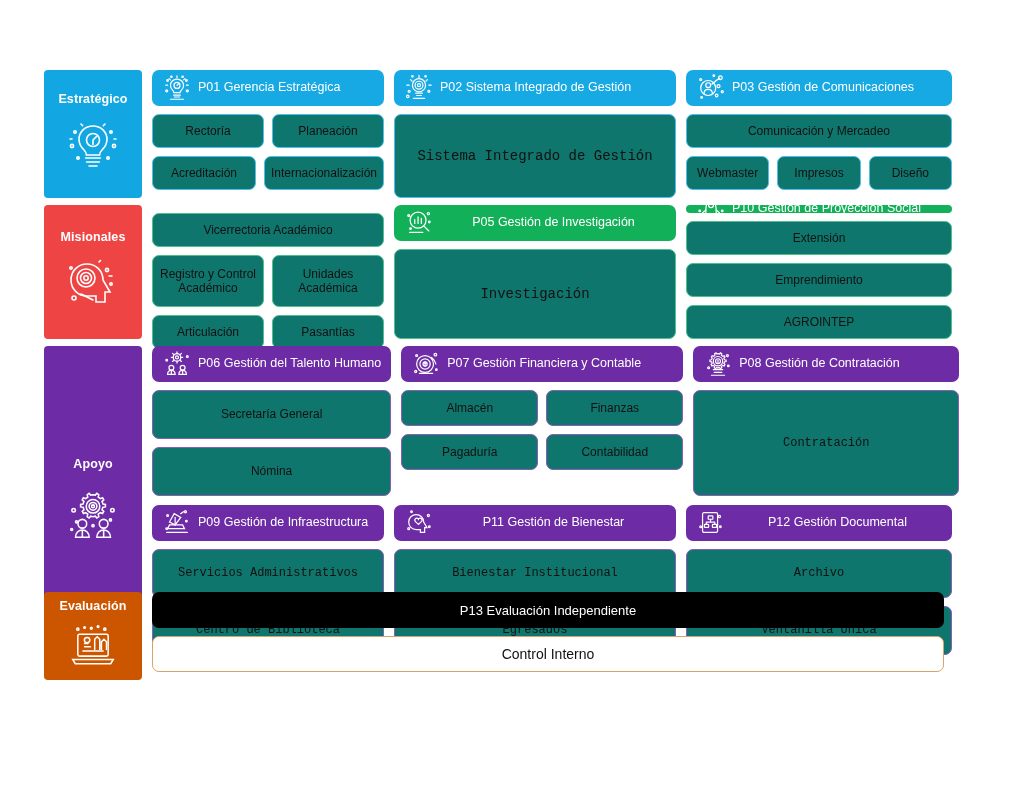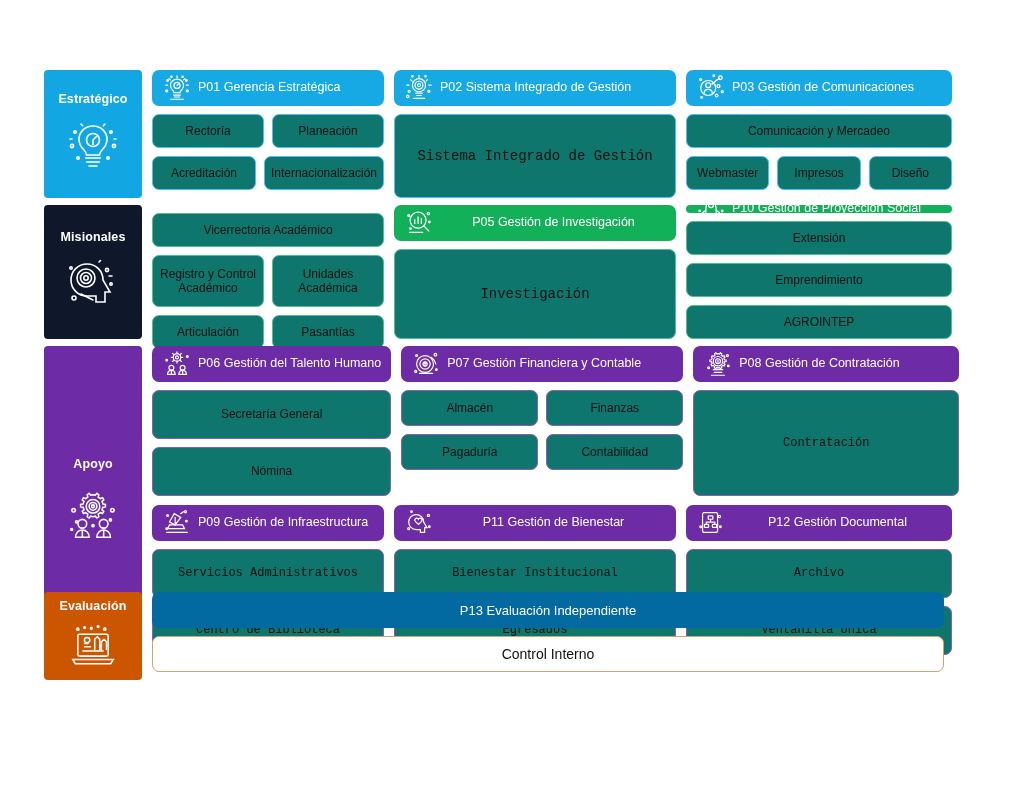--- a/index.html
+++ b/index.html
@@ -31,21 +31,21 @@
     color: #ffffff;
     position: relative;
   }
   .cat-label {
     font-size: 12.5px; font-weight: bold;
     letter-spacing: .1px; text-align: center;
     margin-bottom: 6px;
   }
   .cat-icon { width: 62px; height: 62px; display: block; }
   .cat-strategic  { background: #12A7E3; }
-  .cat-mission    { background: #0f172a; }
+  .cat-mission    { background: #ef4444; }
   .cat-support    { background: #6E2BA6; gap: 8px; }
   .cat-evaluation { background: #CC5500; }
   .cat-evaluation .cat-icon { width: 54px; height: 54px; }
   .cat-strategic .cat-icon, .cat-mission .cat-icon { width: 64px; height: 64px; }
 
   
   .cols {
     flex: 1 1 auto;
     margin-left: 10px;
     display: flex;
@@ -97,21 +97,21 @@
   .sub.tall-52  { min-height: 52px; }
   .sub.big-text { font-size: 14px; }
   .sub.h-36     { min-height: 36px; }
   .sub.h-34     { min-height: 34px; }
 
   .grow { flex: 1 1 auto; font-family: Liberation Mono, monospace; }
 
   
   .eval-cols { flex: 1 1 auto; margin-left: 10px; display: flex; flex-direction: column; gap: 8px; }
   .eval-head {
-    height: 36px; border-radius: 7px; background: #0369a1;
+    height: 36px; border-radius: 7px; background: #000000;
     color: #fff; font-size: 13px;
     display: flex; align-items: center; justify-content: center;
   }
   .eval-sub {
     height: 36px; border-radius: 7px; background: #fff;
     border: 1.3px solid #D9A26A; color: #111;
     font-size: 14px;
     display: flex; align-items: center; justify-content: center;
   }
 </style>

